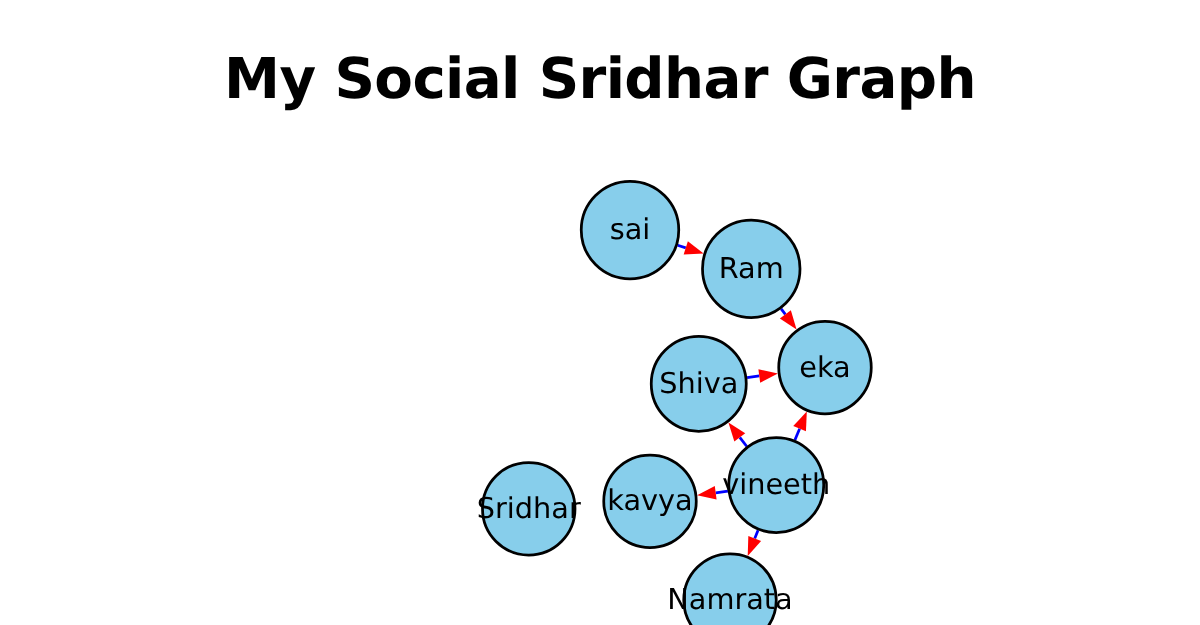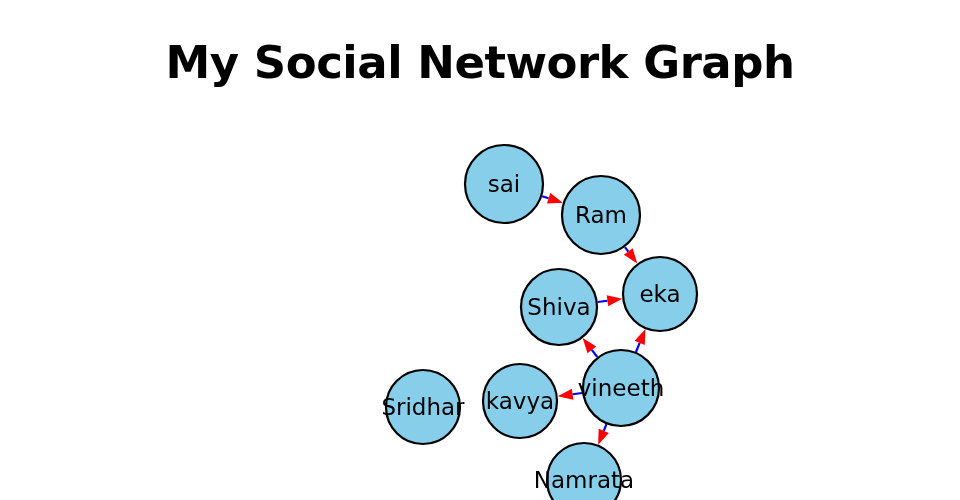--- a/index.html
+++ b/index.html
@@ -56,21 +56,21 @@
   }
   .edge-head {
     stroke: none;
   }
 </style>
 </head>
 <body style="background: rgb(255, 255, 255);">
 
 <div id="canvas" style="background: rgb(255, 255, 255);">
 
-  <div id="graph-title">My Social Network Graph</div>
+  <div id="graph-title">My Social Sridhar Graph</div>
 
   <svg id="graph-svg" viewBox="0 0 960 500" xmlns="http://www.w3.org/2000/svg">
     <g id="edges-layer">
         <g>
           <line x1="542.10" y1="196.18" x2="548.61" y2="198.26" stroke="#0000ff" class="edge-line"></line>
           <polygon points="562.90,202.82 546.94,203.50 550.28,193.02" fill="#ff0000" class="edge-head"></polygon>
         </g>
         <g>
           <line x1="624.94" y1="247.05" x2="628.29" y2="251.54" stroke="#0000ff" class="edge-line"></line>
           <polygon points="637.26,263.55 623.88,254.83 632.69,248.24" fill="#ff0000" class="edge-head"></polygon>

